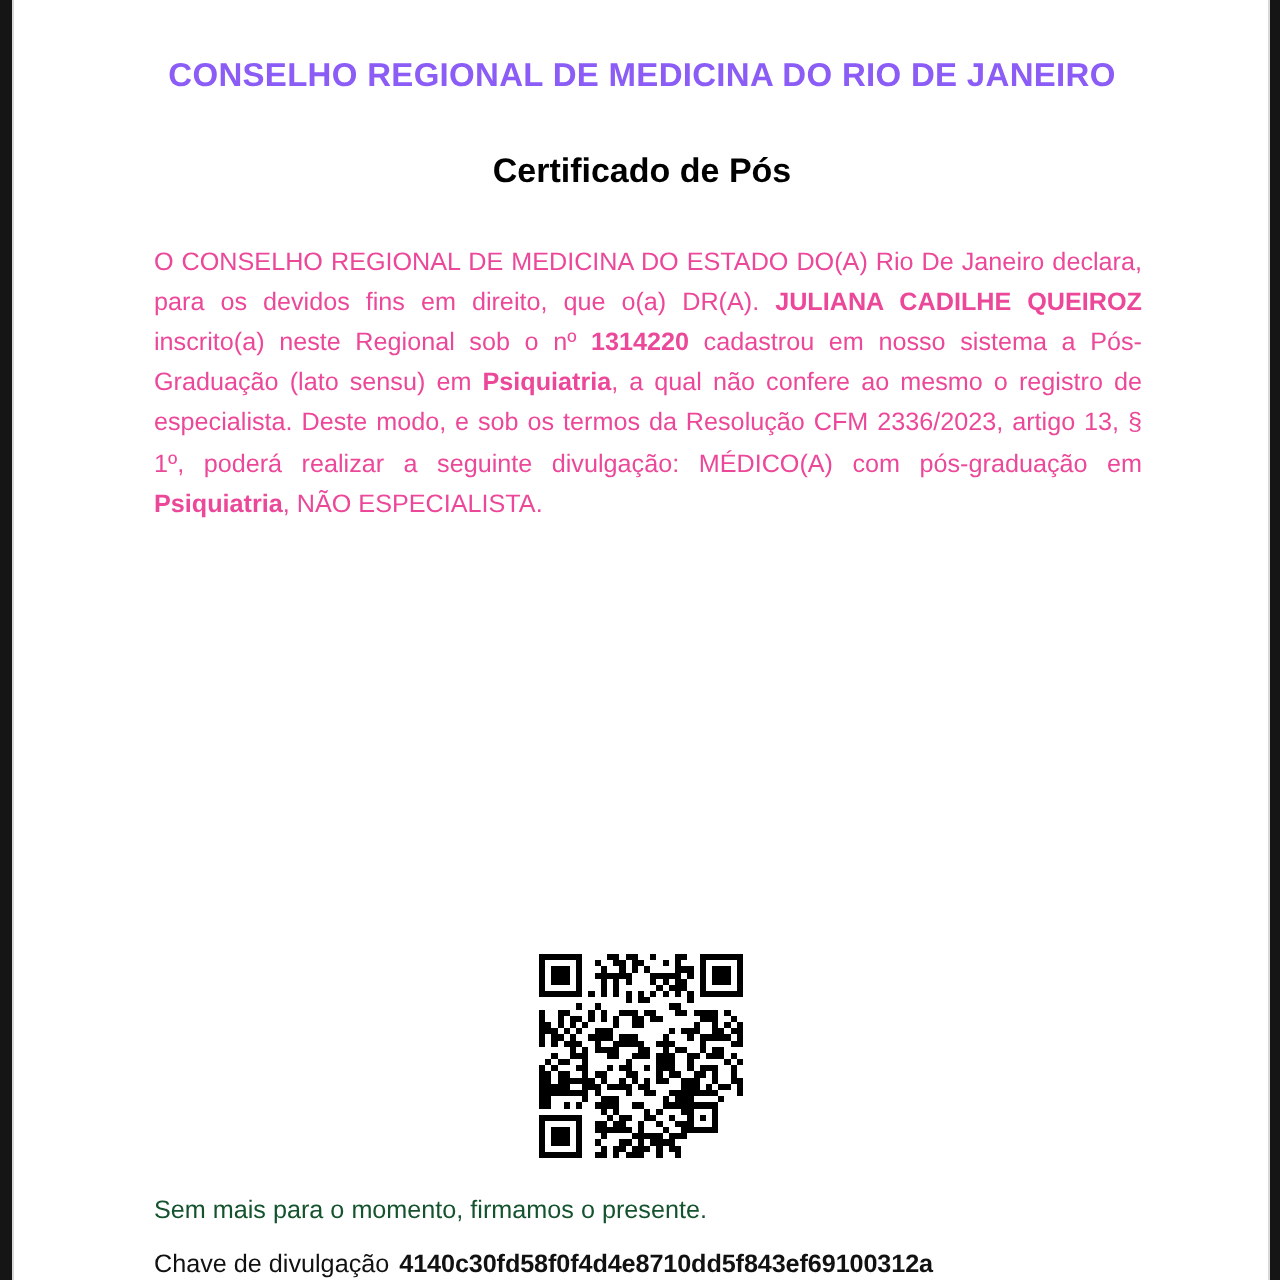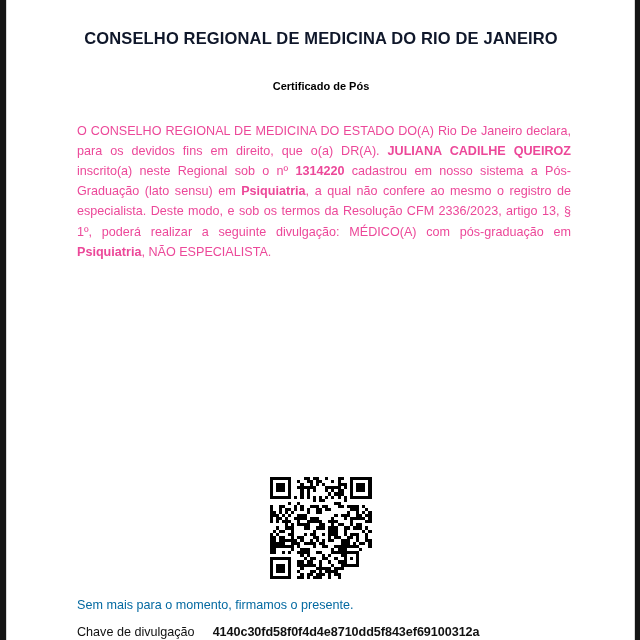--- a/index.html
+++ b/index.html
@@ -48,30 +48,30 @@
   
   .doc-title {
     position: absolute;
     left: 58px;
     top: 26px;
     width: 512px;
     text-align: center;
     font-size: 16.5px;
     font-weight: bold;
     line-height: 24px;
-    color: #0f172a;
+    color: #8b5cf6;
     letter-spacing: 0.15px;
   }
   .doc-subtitle {
     position: absolute;
     left: 58px;
     top: 76px;
     width: 512px;
     text-align: center;
-    font-size: 11px;
+    font-size: 17px;
     font-weight: bold;
     line-height: 20px;
     color: #000000;
   }
 
   
   .doc-body {
     position: absolute;
     left: 70px;
     top: 108px;
@@ -94,36 +94,36 @@
   }
   .qr-wrap svg { display: block; width: 107px; height: 102px; }
 
   
   .closing-line {
     position: absolute;
     left: 70px;
     top: 596px;
     font-size: 12.6px;
     line-height: 18px;
-    color: #0369a1;
+    color: #14532d;
   }
   .validation-row {
     position: absolute;
     left: 70px;
     top: 623px;
     width: 500px;
     font-size: 12.6px;
     line-height: 18px;
     color: #111111;
     white-space: nowrap;
   }
   .validation-label { display: inline-block; }
   .validation-hash {
     display: inline-block;
-    margin-left: 18px;
+    margin-left: 5px;
     font-weight: bold;
     letter-spacing: -0.05px;
   }
 </style>
 </head>
 <body>
 
 <div class="viewport">
   <div class="page-sheet">
     <div class="doc-inner">

